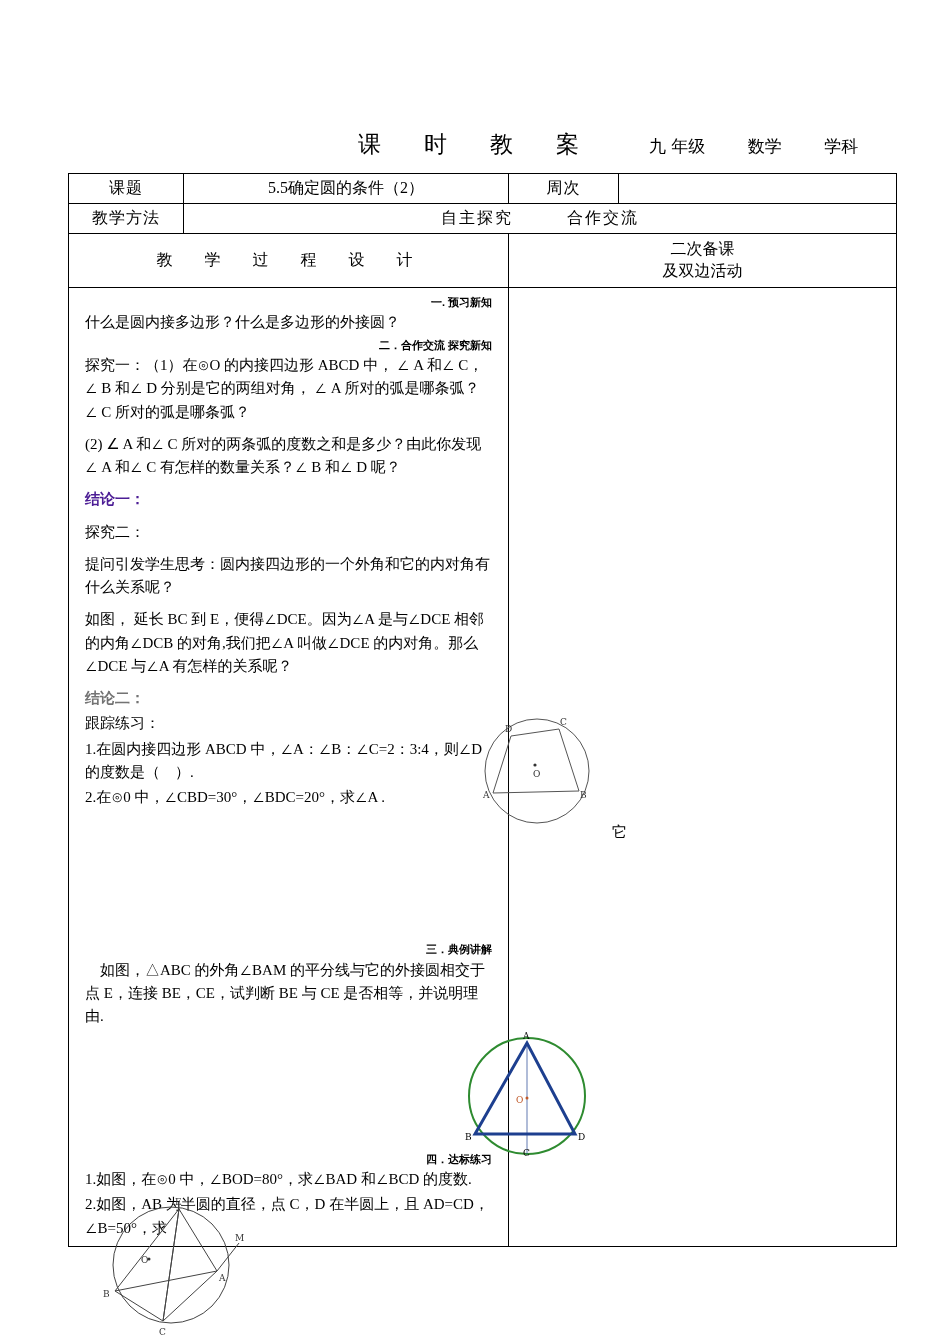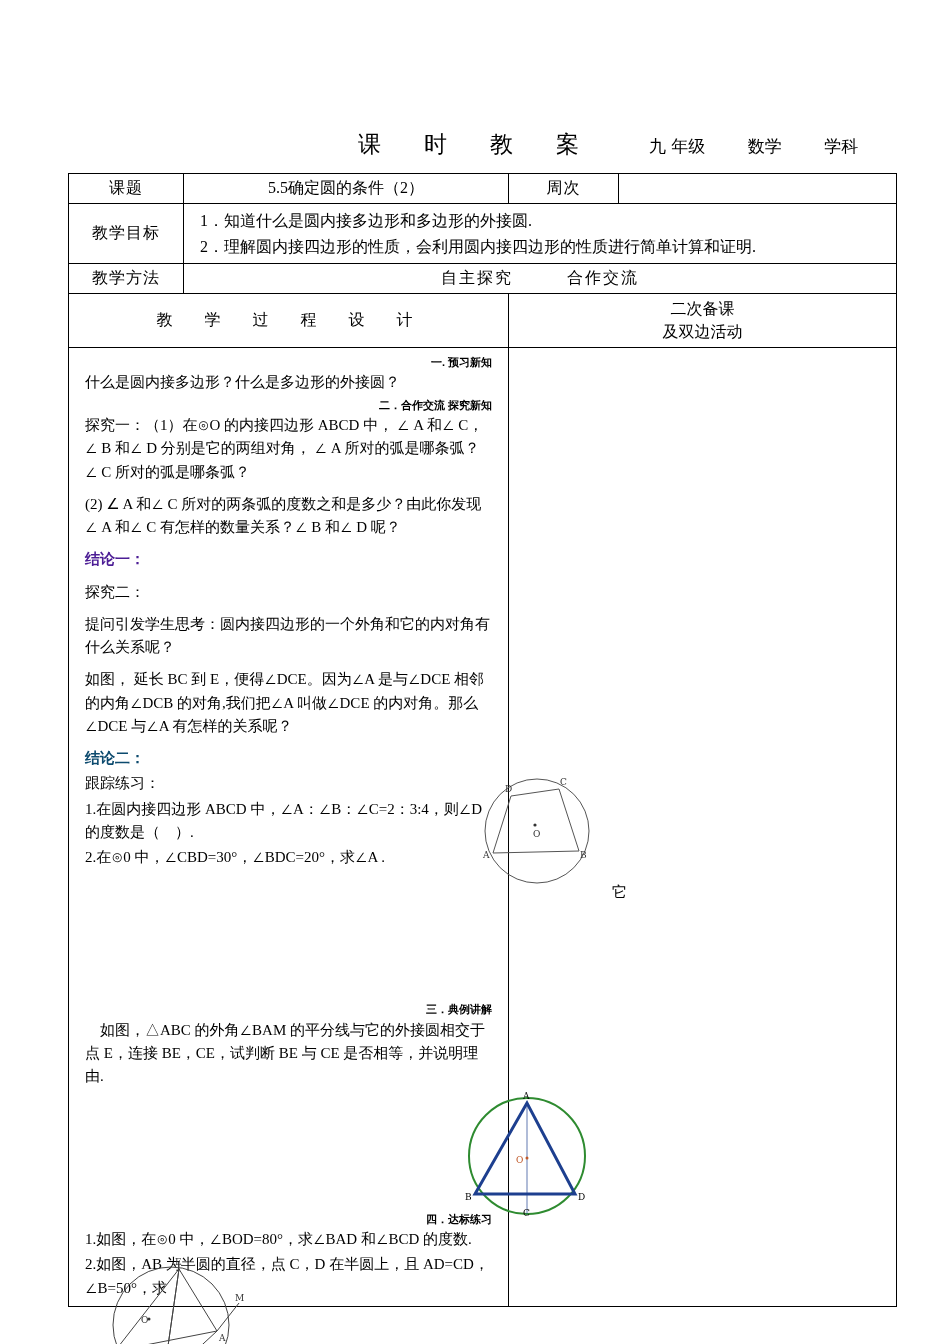--- a/index.html
+++ b/index.html
@@ -165,27 +165,20 @@
       <col style="width:278px">
     </colgroup>
     <tbody>
       <tr>
         <td class="c-label">课题</td>
         <td class="center" style="font-size:16px">5.5确定圆的条件（2）</td>
         <td class="c-label">周次</td>
         <td class="center"></td>
       </tr>
       <tr>
-        <td class="c-label">教学目标</td>
-        <td class="goal-cell" colspan="3">
-          <div>1．知道什么是圆内接多边形和多边形的外接圆.</div>
-          <div>2．理解圆内接四边形的性质，会利用圆内接四边形的性质进行简单计算和证明.</div>
-        </td>
-      </tr>
-      <tr>
         <td class="c-label">教学方法</td>
         <td class="method-cell" colspan="3">自主探究　　　合作交流</td>
       </tr>
       <tr>
         <td class="proc-head" colspan="2">教　学　过　程　设　计</td>
         <td class="second-head" colspan="2">
           <div>二次备课</div>
           <div>及双边活动</div>
         </td>
       </tr>
@@ -200,21 +193,21 @@
             <div class="p">探究一：（1）在⊙O 的内接四边形 ABCD 中， ∠ A 和∠ C，∠ B 和∠ D 分别是它的两组对角， ∠ A 所对的弧是哪条弧？ ∠ C 所对的弧是哪条弧？</div>
             <div class="p gap">(2) ∠ A 和∠ C 所对的两条弧的度数之和是多少？由此你发现∠ A 和∠ C 有怎样的数量关系？∠ B 和∠ D 呢？</div>
 
             <div class="p gap" style="font-weight:bold;color:#4c1d95">结论一：</div>
 
             <div class="p gap">探究二：</div>
             <div class="p gap">提问引发学生思考：圆内接四边形的一个外角和它的内对角有什么关系呢？</div>
 
             <div class="p gap">如图， 延长 BC 到 E，便得∠DCE。因为∠A 是与∠DCE 相邻的内角∠DCB 的对角,我们把∠A 叫做∠DCE 的内对角。那么∠DCE 与∠A 有怎样的关系呢？</div>
 
-            <div class="p gap" style="font-weight:bold;color:#0c4a6e">结论二：</div>
+            <div class="p gap" style="font-weight:bold;color:#737373">结论二：</div>
 
             <div class="p">跟踪练习：</div>
             <div class="p">1.在圆内接四边形 ABCD 中，∠A：∠B：∠C=2：3:4，则∠D 的度数是（　）.</div>
             <div class="p">2.在⊙0 中，∠CBD=30°，∠BDC=20°，求∠A .</div>
 
             <div class="spacer-blk3"></div>
 
             <div class="h-sec">三．典例讲解</div>
             <div class="p">　如图，△ABC 的外角∠BAM 的平分线与它的外接圆相交于点 E，连接 BE，CE，试判断 BE 与 CE 是否相等，并说明理由.</div>
 

